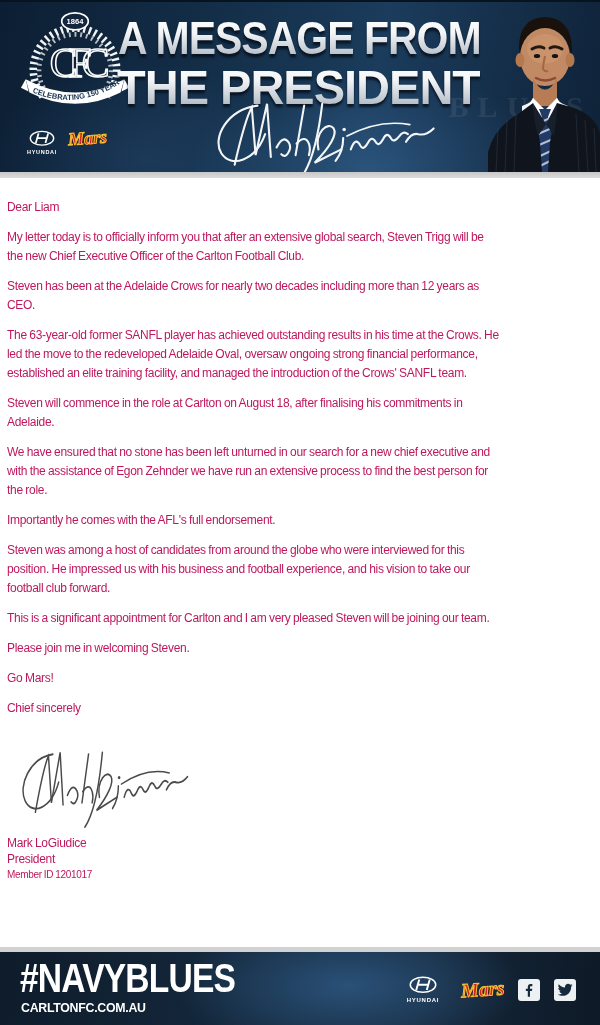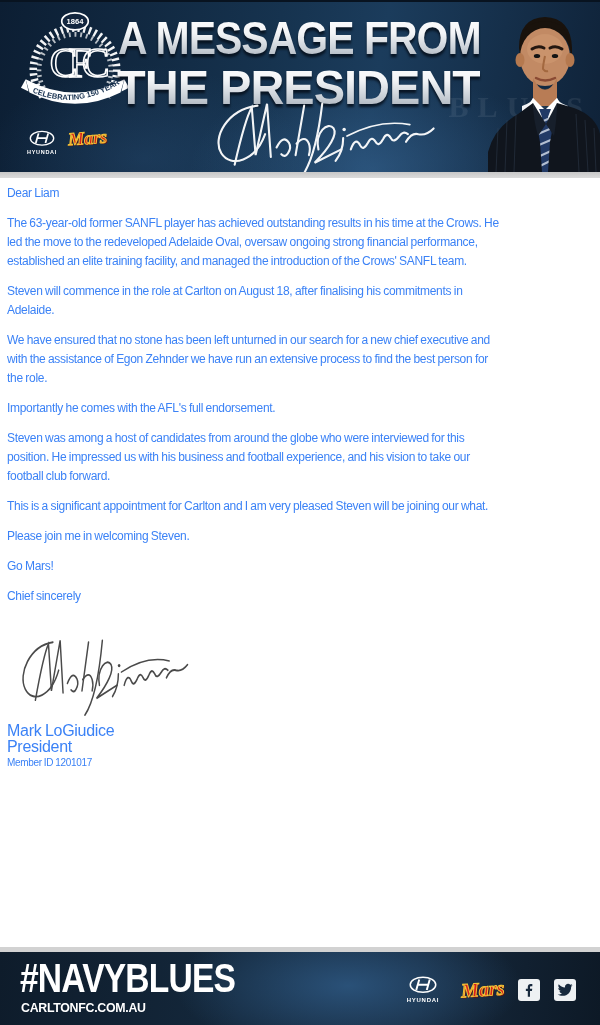--- a/index.html
+++ b/index.html
@@ -44,27 +44,27 @@
   }
   .sponsor-mars-header { position:absolute; left:68px; top:126px; font-size:18px; }
 
   
   .divider-top { width:600px; height:6px; background:linear-gradient(180deg,#c7c7c7,#dcdcdc); }
   .divider-bottom { width:600px; height:5px; background:#d2d2d2; }
 
   
   .letter {
     width:600px; height:769px; box-sizing:border-box;
-    padding:6px 5px 0 7px; color:#3b82f6;
+    padding:20px 5px 0 7px; color:#be185d;
     font-size:12px; line-height:19px; letter-spacing:-0.3px; word-spacing:-0.5px;
   }
   .letter p { margin:0 0 11px 0; white-space:pre-line; }
   .body-signature { display:block; margin:25px 0 6px 8px; width:182px; height:86px; }
   .signer { margin-top:4px; }
-  .signer-name, .signer-title { font-size:16px; line-height:16px; }
+  .signer-name, .signer-title { font-size:12px; line-height:16px; }
   .signer-member { font-size:10px; line-height:15px; }
 
   
   .footer {
     position:relative; width:600px; height:75px; overflow:hidden;
     background:
       radial-gradient(ellipse 230px 95px at 58% 45%, #2a5178 0%, rgba(42,81,120,0) 75%),
       linear-gradient(95deg, #0e1c2b 0%, #14283c 40%, #16293d 70%, #0d1926 100%);
   }
   .hashtag {
@@ -174,40 +174,44 @@
     <span class="mars sponsor-mars-header">Mars</span>
   </div>
 
   <div class="divider-top"></div>
 
   <div class="letter">
     <p>Dear Liam</p>
 
     <div>
 
-
+        <p>My letter today is to officially inform you that after an extensive global search, Steven Trigg will be
+the new Chief Executive Officer of the Carlton Football Club.</p>
+
+        <p>Steven has been at the Adelaide Crows for nearly two decades including more than 12 years as
+CEO.</p>
 
         <p>The 63-year-old former SANFL player has achieved outstanding results in his time at the Crows. He
 led the move to the redeveloped Adelaide Oval, oversaw ongoing strong financial performance,
 established an elite training facility, and managed the introduction of the Crows' SANFL team.</p>
 
         <p>Steven will commence in the role at Carlton on August 18, after finalising his commitments in
 Adelaide.</p>
 
         <p>We have ensured that no stone has been left unturned in our search for a new chief executive and
 with the assistance of Egon Zehnder we have run an extensive process to find the best person for
 the role.</p>
 
         <p>Importantly he comes with the AFL's full endorsement.</p>
 
         <p>Steven was among a host of candidates from around the globe who were interviewed for this
 position. He impressed us with his business and football experience, and his vision to take our
 football club forward.</p>
 
-        <p>This is a significant appointment for Carlton and I am very pleased Steven will be joining our what.</p>
+        <p>This is a significant appointment for Carlton and I am very pleased Steven will be joining our team.</p>
 
 
         <p>Please join me in welcoming Steven.</p>
 
         <p>Go Mars!</p>
 
         <p>Chief sincerely</p>
       </div>
 
     <svg class="body-signature" viewBox="0 0 250 92" preserveAspectRatio="none">

